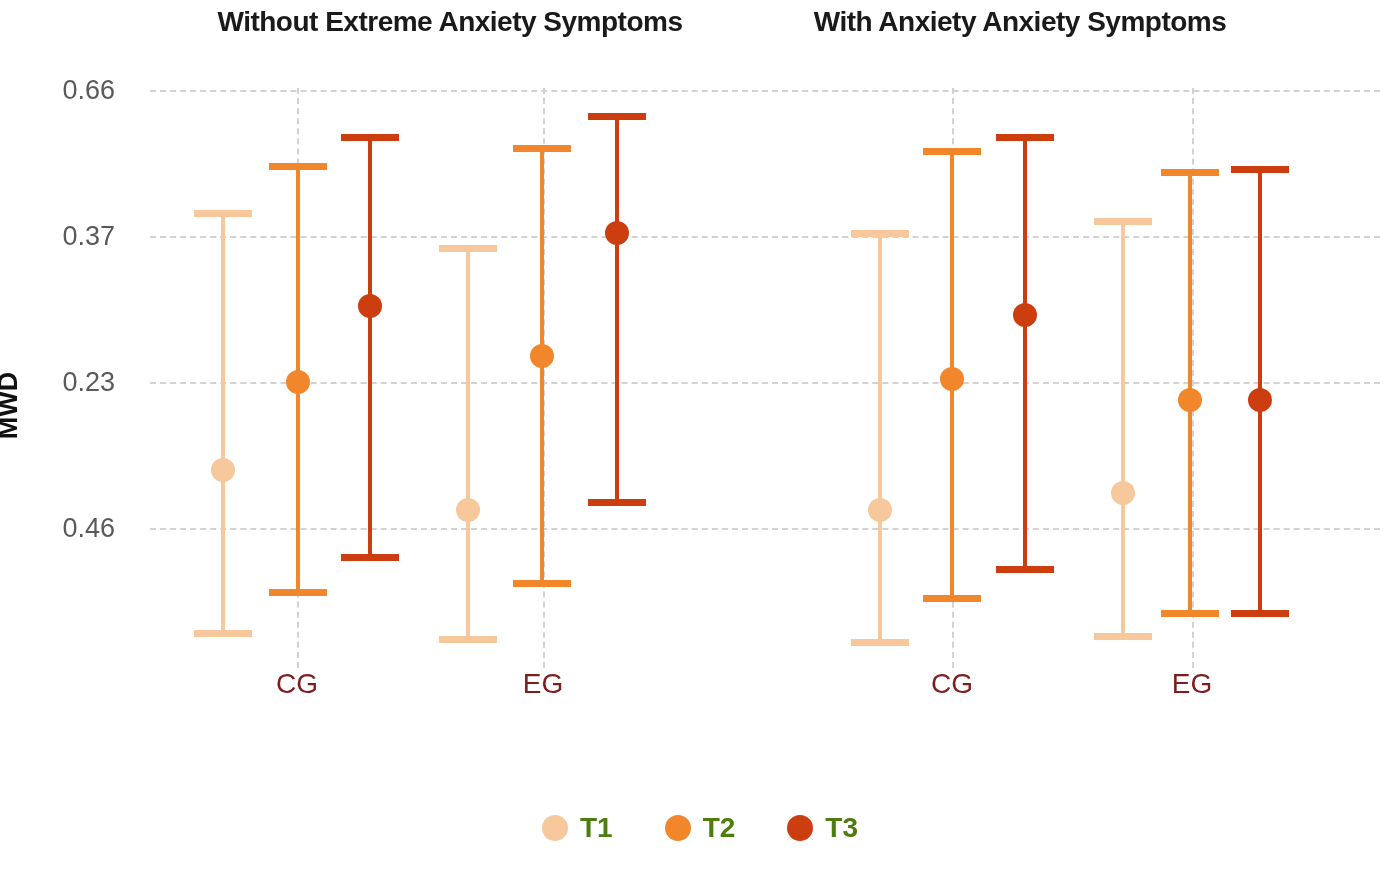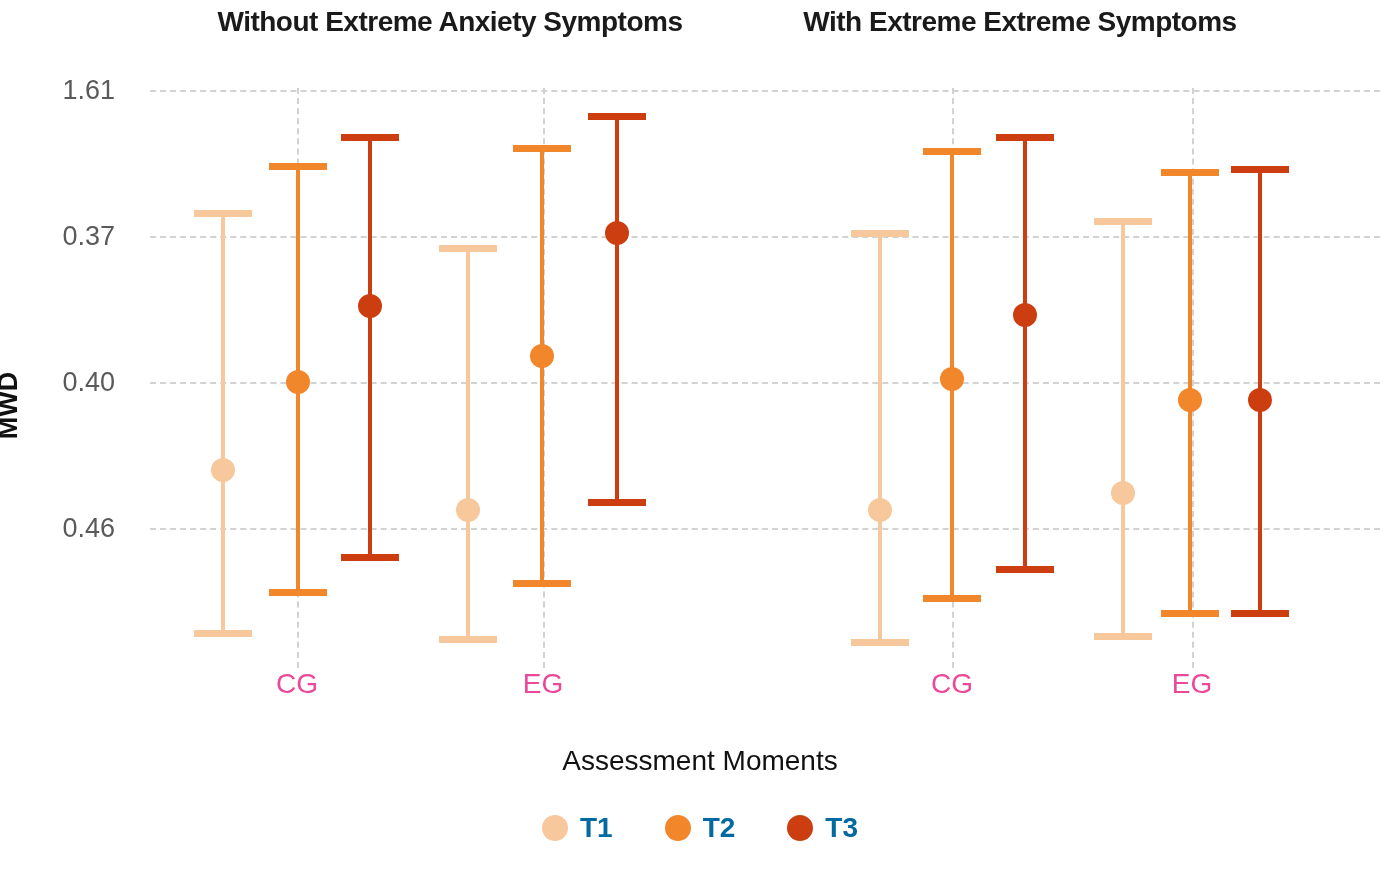--- a/index.html
+++ b/index.html
@@ -25,21 +25,21 @@
     font-size:27px;font-weight:700;color:#111;
     transform:rotate(-90deg);transform-origin:center center;
     white-space:nowrap;
   }
   #xlabel{
     position:absolute;left:0;width:1400px;top:745px;text-align:center;
     font-size:28px;font-weight:400;color:#111;
   }
   .xtick-label{
     position:absolute;top:668px;width:120px;text-align:center;
-    font-size:28px;font-weight:400;color:#ec4899;
+    font-size:28px;font-weight:400;color:#7f1d1d;
     transform:translateX(-60px);
   }
   .hgrid{
     position:absolute;left:150px;width:1230px;height:0;
     border-top:2px dashed #d2d2d2;
   }
   .vgrid{
     position:absolute;top:88px;height:580px;width:0;
     border-left:2px dashed #d2d2d2;
   }
@@ -49,46 +49,46 @@
   .errbar .dot{
     position:absolute;left:-12px;width:24px;height:24px;border-radius:50%;
     margin-top:-12px;
   }
   .legend{
     position:absolute;top:812px;left:0;width:1400px;
     display:flex;justify-content:center;align-items:center;gap:52px;
   }
   .legend-item{display:flex;align-items:center;gap:12px;}
   .legend-swatch{width:26px;height:26px;border-radius:50%;display:block;}
-  .legend-text{font-size:28px;font-weight:700;color:#0369a1;}
+  .legend-text{font-size:28px;font-weight:700;color:#4d7c0f;}
 </style>
 </head>
 <body>
 
 <div id="fig">
 
   <div class="panel-title" id="title-left">Without Extreme Anxiety Symptoms</div>
-  <div class="panel-title" id="title-right">With Extreme Extreme Symptoms</div>
+  <div class="panel-title" id="title-right">With Anxiety Anxiety Symptoms</div>
 
   <div id="ylabel">MWD</div>
 
   <div id="grid-layer">
       <div class="hgrid" style="top: 528px;"></div>
       <div class="hgrid" style="top: 382px;"></div>
       <div class="hgrid" style="top: 236px;"></div>
       <div class="hgrid" style="top: 90px;"></div>
       <div class="vgrid" style="left: 297px;"></div>
       <div class="vgrid" style="left: 543px;"></div>
       <div class="vgrid" style="left: 952px;"></div>
       <div class="vgrid" style="left: 1192px;"></div>
     </div>
   <div id="ytick-layer">
-      <div class="ytick-label" style="top: 90px; left: 5px;">1.61</div>
+      <div class="ytick-label" style="top: 90px; left: 5px;">0.66</div>
       <div class="ytick-label" style="top: 236px; left: 5px;">0.37</div>
-      <div class="ytick-label" style="top: 382px; left: 5px;">0.40</div>
+      <div class="ytick-label" style="top: 382px; left: 5px;">0.23</div>
       <div class="ytick-label" style="top: 528px; left: 5px;">0.46</div>
     </div>
   <div id="xtick-layer">
       <div class="xtick-label" style="left: 297px;">CG</div>
       <div class="xtick-label" style="left: 543px;">EG</div>
       <div class="xtick-label" style="left: 952px;">CG</div>
       <div class="xtick-label" style="left: 1192px;">EG</div>
     </div>
   <div id="bars-layer">
       <div class="errbar" style="left: 223px;">
@@ -158,21 +158,20 @@
         <div class="dot" style="top: 399.52px; background: rgb(242, 134, 42);"></div>
       </div>
       <div class="errbar" style="left: 1260px;">
         <div class="stem" style="top: 168.84px; height: 443.84px; background: rgb(204, 62, 16);"></div>
         <div class="cap" style="top: 165.84px; background: rgb(204, 62, 16);"></div>
         <div class="cap" style="top: 609.68px; background: rgb(204, 62, 16);"></div>
         <div class="dot" style="top: 399.52px; background: rgb(204, 62, 16);"></div>
       </div>
     </div>
 
-  <div id="xlabel">Assessment Moments</div>
 
   <div class="legend" id="legend">
       <div class="legend-item">
         <span class="legend-swatch" style="background: rgb(246, 200, 155);"></span>
         <span class="legend-text">T1</span>
       </div>
       <div class="legend-item">
         <span class="legend-swatch" style="background: rgb(242, 134, 42);"></span>
         <span class="legend-text">T2</span>
       </div>

